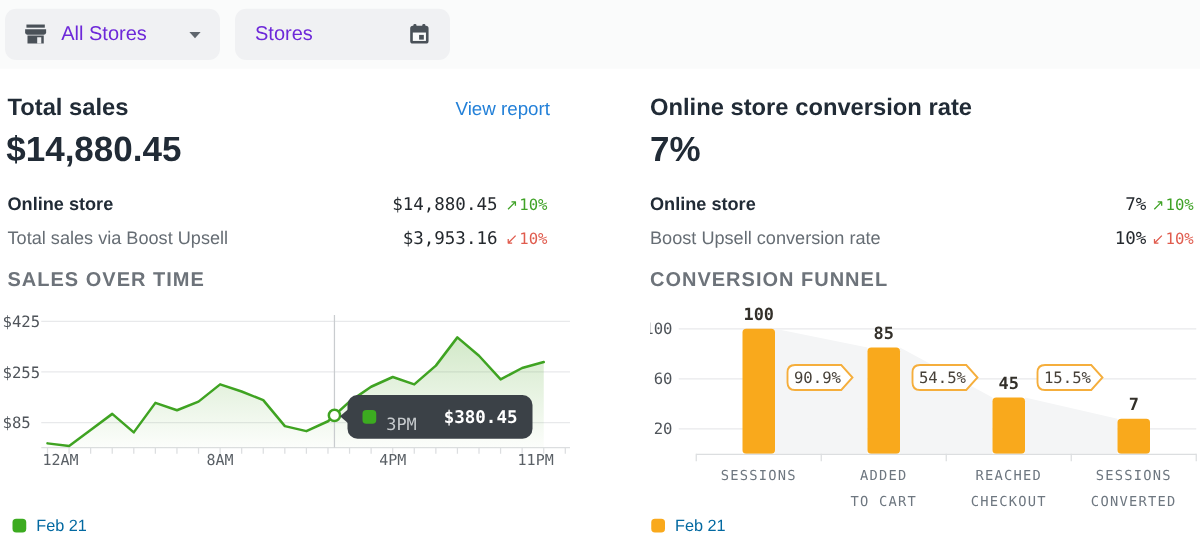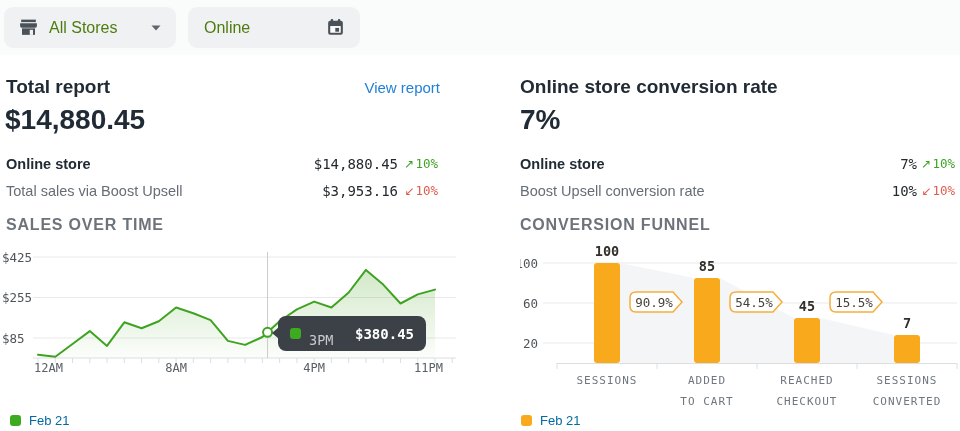--- a/index.html
+++ b/index.html
@@ -2,21 +2,21 @@
 <html><head>
 <meta charset="utf-8">
 <style>
   html,body{margin:0;padding:0;background:#fff;}
   .app{position:relative;width:960px;height:431px;background:#fff;overflow:hidden;
        font-family:"Liberation Sans",sans-serif;color:#212b36;}
   
   .topbar{position:absolute;left:0;top:0;width:960px;height:55px;background:#fafbfb;}
   .pill{position:absolute;top:7px;height:41px;display:flex;align-items:center;
         background:#f0f1f3;border:none;border-radius:9px;cursor:pointer;
-        font-family:"Liberation Sans",sans-serif;font-size:16px;color:#4d7c0f;padding:0 14px;box-sizing:border-box;}
+        font-family:"Liberation Sans",sans-serif;font-size:16px;color:#6d28d9;padding:0 14px;box-sizing:border-box;}
   .pill-store{left:4px;width:172px;}
   .pill-date{left:188px;width:172px;}
   .pill .lbl{margin-left:10px;}
   .pill-date .lbl{margin-left:2px;}
   .pill .right{margin-left:auto;display:flex;align-items:center;}
   
   .abs{position:absolute;}
   .panel-head{left:6px;top:76px;width:434px;display:flex;align-items:baseline;justify-content:space-between;}
   .panel-title{font-size:19px;font-weight:bold;color:#212b36;}
   .view-report{font-size:15px;color:#2380d8;text-decoration:none;cursor:pointer;}
@@ -62,38 +62,38 @@
         </g>
       </svg>
       <span class="lbl">All Stores</span>
       <span class="right">
         <svg width="12" height="8" viewBox="0 0 12 8">
           <path d="M1.5 1.5 L6 6.5 L10.5 1.5 Z" fill="#5f666d"></path>
         </svg>
       </span>
     </button>
     <button class="pill pill-date">
-      <span class="lbl">Online</span>
+      <span class="lbl">Stores</span>
       <span class="right">
         <svg width="21" height="21" viewBox="0 0 20 20">
           <g fill="#4a5158">
             <path d="M3 5.5 a2 2 0 0 1 2-2 h10 a2 2 0 0 1 2 2 v9.5 a2 2 0 0 1-2 2 H5 a2 2 0 0 1-2-2 z"></path>
             <rect x="5" y="8.6" width="10" height="6.4" fill="#fafbfb"></rect>
             <rect x="9.8" y="10.4" width="3.6" height="3.6" fill="#4a5158"></rect>
             <rect x="5.4" y="2" width="2.4" height="2.6" rx="1"></rect>
             <rect x="12.2" y="2" width="2.4" height="2.6" rx="1"></rect>
           </g>
         </svg>
       </span>
     </button>
   </header>
 
   <section>
     <div class="abs panel-head">
-      <span class="panel-title">Total report</span>
+      <span class="panel-title">Total sales</span>
       <a class="view-report">View report</a>
     </div>
     <div class="abs big-value" style="left:5px;top:104px;">$14,880.45</div>
 
     <div class="abs metric-rows" style="left:6px;top:150px;width:432px;">
       <div class="metric-row">
         <span class="m-label strong">Online store</span>
         <span class="m-value">$14,880.45</span>
         <span class="m-delta up w40">
             <span class="arrow">↗</span>

